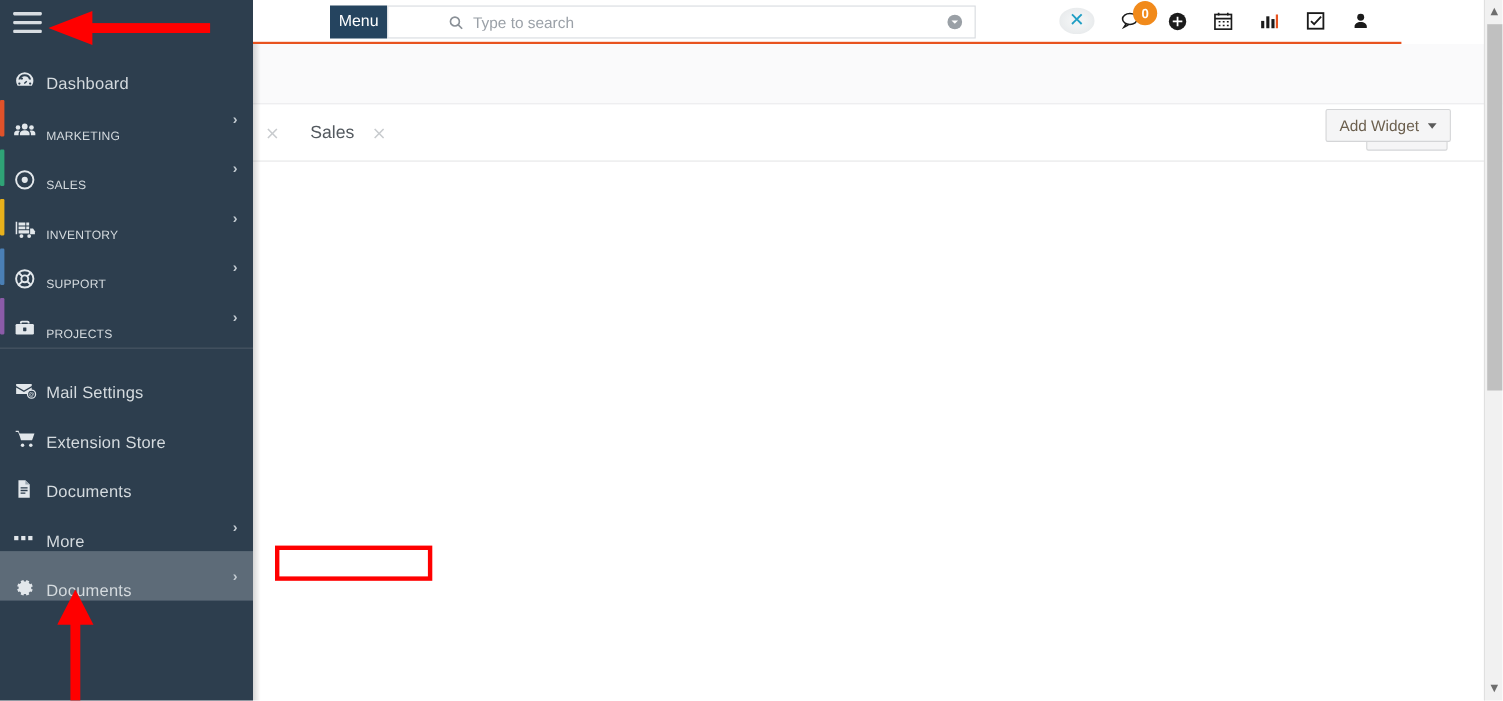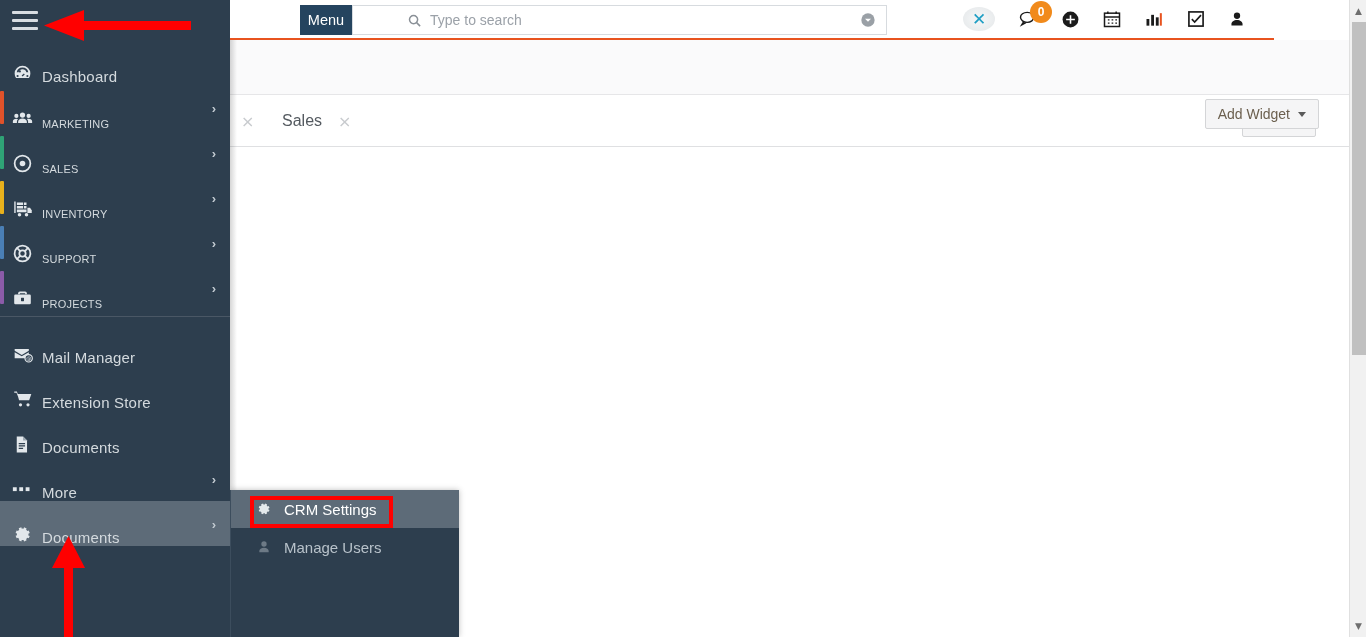--- a/index.html
+++ b/index.html
@@ -303,21 +303,21 @@
 
     <div class="nav-item">
       <span class="ico">
         <svg class="gi" width="22" height="20" viewBox="0 0 24 24" fill="currentColor">
           <path d="M2 6h17v2.2l-8.5 5L2 8.2z"></path>
             <path d="M2 9.8l8.5 5 8.5-5V17H2z"></path>
           <circle cx="18.8" cy="17.2" r="4.4" fill="#2d3e4e" stroke="currentColor" stroke-width="1.4"></circle>
           <text x="18.8" y="19.6" font-size="6" text-anchor="middle" fill="currentColor" font-family="DejaVu Sans">@</text>
         </svg>
       </span>
-      <span class="lbl">Mail Manager</span>
+      <span class="lbl">Mail Settings</span>
     </div>
 
     <div class="nav-item">
       <span class="ico">
         <svg class="gi" width="22" height="20" viewBox="0 0 24 24" fill="currentColor">
           <path d="M1.5 3h3.2l1 3H22l-2.6 7.6H7.3L6 9 4.2 4.6H1.5z"></path>
           <circle cx="9" cy="19" r="1.9"></circle>
             <circle cx="18" cy="19" r="1.9"></circle>
         </svg>
       </span>
@@ -352,40 +352,20 @@
         <svg class="gi" width="21" height="21" viewBox="0 0 24 24" fill="currentColor">
           <path d="M12 8.2A3.8 3.8 0 1012 15.8 3.8 3.8 0 0012 8.2zm0 5.9a2.1 2.1 0 110-4.2 2.1 2.1 0 010 4.2z"></path>
           <path d="M20.3 13.6l-1.6-.6a6.9 6.9 0 000-2l1.6-.6-1.2-2.9-1.6.6a7 7 0 00-1.4-1.4l.6-1.6L13.8 3.7l-.6 1.6a6.9 6.9 0 00-2 0l-.6-1.6L7.7 4.9l.6 1.6A7 7 0 006.9 7.9l-1.6-.6-1.2 2.9 1.6.6a6.9 6.9 0 000 2l-1.6.6 1.2 2.9 1.6-.6a7 7 0 001.4 1.4l-.6 1.6 2.9 1.2.6-1.6a6.9 6.9 0 002 0l.6 1.6 2.9-1.2-.6-1.6a7 7 0 001.4-1.4l1.6.6z"></path>
         </svg>
       </span>
       <span class="lbl">Documents</span>
       <span class="chev">›</span>
     </div>
   </div>
 
-  <div id="submenu">
-    <div class="sub-item active">
-      <span class="sico">
-        <svg class="gi" width="16" height="16" viewBox="0 0 24 24" fill="currentColor">
-          <path d="M12 8.2A3.8 3.8 0 1012 15.8 3.8 3.8 0 0012 8.2zm0 5.9a2.1 2.1 0 110-4.2 2.1 2.1 0 010 4.2z"></path>
-          <path d="M20.3 13.6l-1.6-.6a6.9 6.9 0 000-2l1.6-.6-1.2-2.9-1.6.6a7 7 0 00-1.4-1.4l.6-1.6L13.8 3.7l-.6 1.6a6.9 6.9 0 00-2 0l-.6-1.6L7.7 4.9l.6 1.6A7 7 0 006.9 7.9l-1.6-.6-1.2 2.9 1.6.6a6.9 6.9 0 000 2l-1.6.6 1.2 2.9 1.6-.6a7 7 0 001.4 1.4l-.6 1.6 2.9 1.2.6-1.6a6.9 6.9 0 002 0l.6 1.6 2.9-1.2-.6-1.6a7 7 0 001.4-1.4l1.6.6z"></path>
-        </svg>
-      </span>
-      <span>CRM Settings</span>
-    </div>
-    <div class="sub-item dim">
-      <span class="sico">
-        <svg class="gi" width="16" height="16" viewBox="0 0 24 24" fill="currentColor">
-          <circle cx="12" cy="7.5" r="4"></circle>
-            <path d="M12 13c-4 0-7 2.2-7 4.8V20h14v-2.2c0-2.6-3-4.8-7-4.8z"></path>
-        </svg>
-      </span>
-      <span>Manage Users</span>
-    </div>
-  </div>
 
   <div id="topbar">
     <div id="menu-btn">Menu</div>
 
     <div id="search-wrap">
       <span class="s-ico">
         <svg width="15" height="15" viewBox="0 0 24 24" fill="none" stroke="currentColor" stroke-width="2.4">
           <circle cx="10.5" cy="10.5" r="6.5"></circle>
             <path d="M15.4 15.4L21 21"></path>
         </svg>

